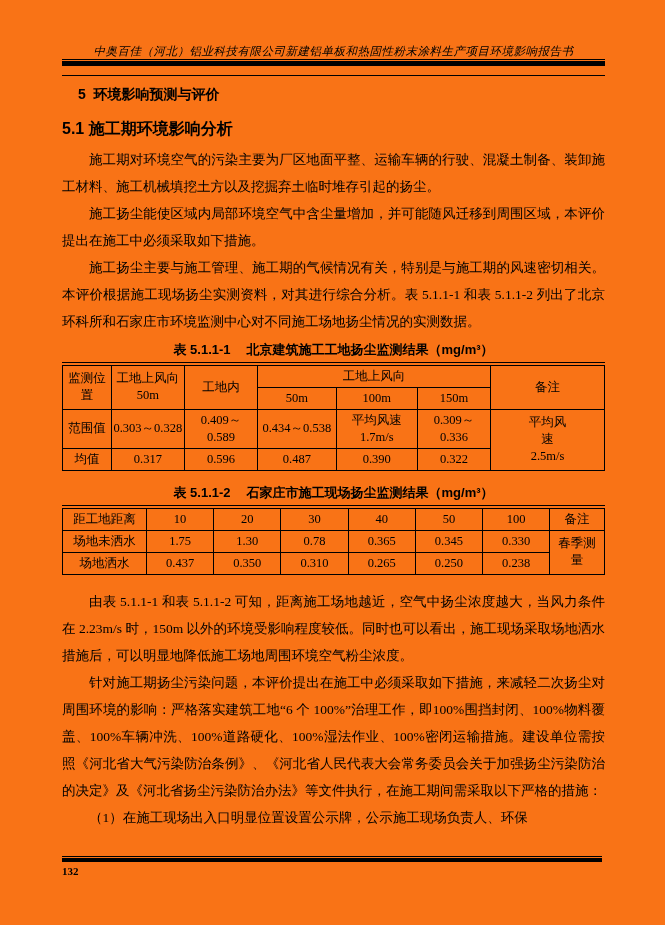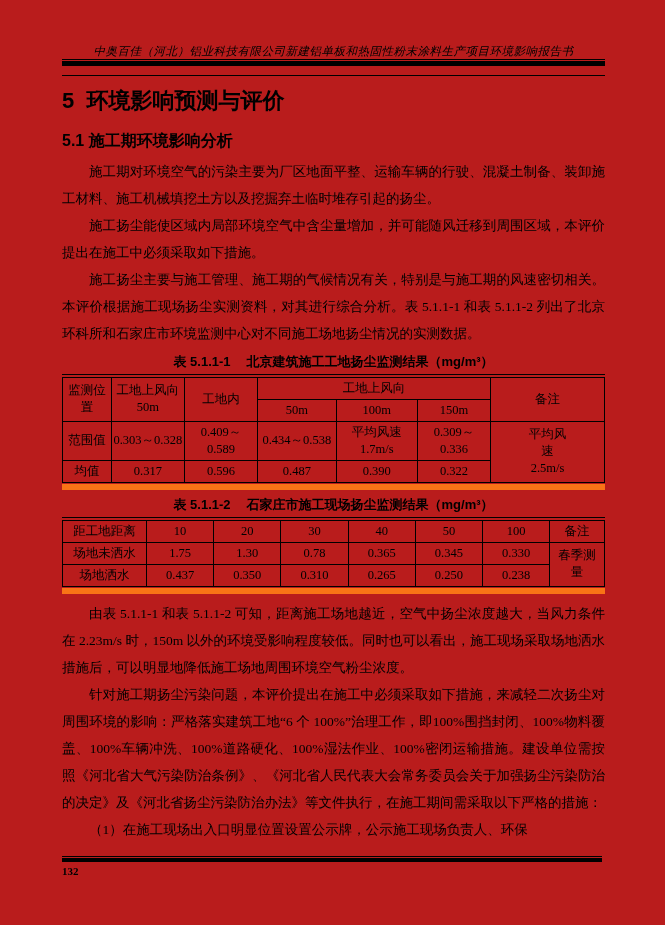--- a/index.html
+++ b/index.html
@@ -1,33 +1,33 @@
 <!DOCTYPE html>
 <html><head>
 <meta charset="utf-8">
 <style>
   html,body { margin:0; padding:0; background:#fff; }
   .page {
-    width:665px; height:925px; position:relative; background:#b91c1c;
+    width:665px; height:925px; position:relative; background:#f97316;
     color:#000; font-family:"Liberation Serif","DejaVu Serif",serif;
     overflow:hidden; margin:0 auto;
   }
   .content { position:absolute; left:62px; right:60px; top:0; }
 
   .doc-header {
     padding-top:44px; text-align:center; font-size:11.5px;
     font-style:italic; letter-spacing:0.5px; white-space:nowrap;
   }
   .rule-thin  { height:1px; background:#000; }
   .rule-thick { height:5px; background:#000; margin-top:1px; }
   .rule-under { height:1px; background:#000; margin-top:9px; }
 
   .h1 {
     font-family:"Liberation Sans","DejaVu Sans",sans-serif;
-    font-weight:bold; font-size:22px; margin:10px 0 0 0;
+    font-weight:bold; font-size:14px; margin:10px 0 0 16px;
     white-space:pre-wrap;
   }
   .h2 {
     font-family:"Liberation Sans","DejaVu Sans",sans-serif;
     font-weight:bold; font-size:16px; margin-top:15px; white-space:pre-wrap;
   }
   .h3 {
     font-family:"Liberation Sans","DejaVu Sans",sans-serif;
     font-weight:bold; font-size:14px; margin-top:13px; white-space:pre-wrap;
   }

